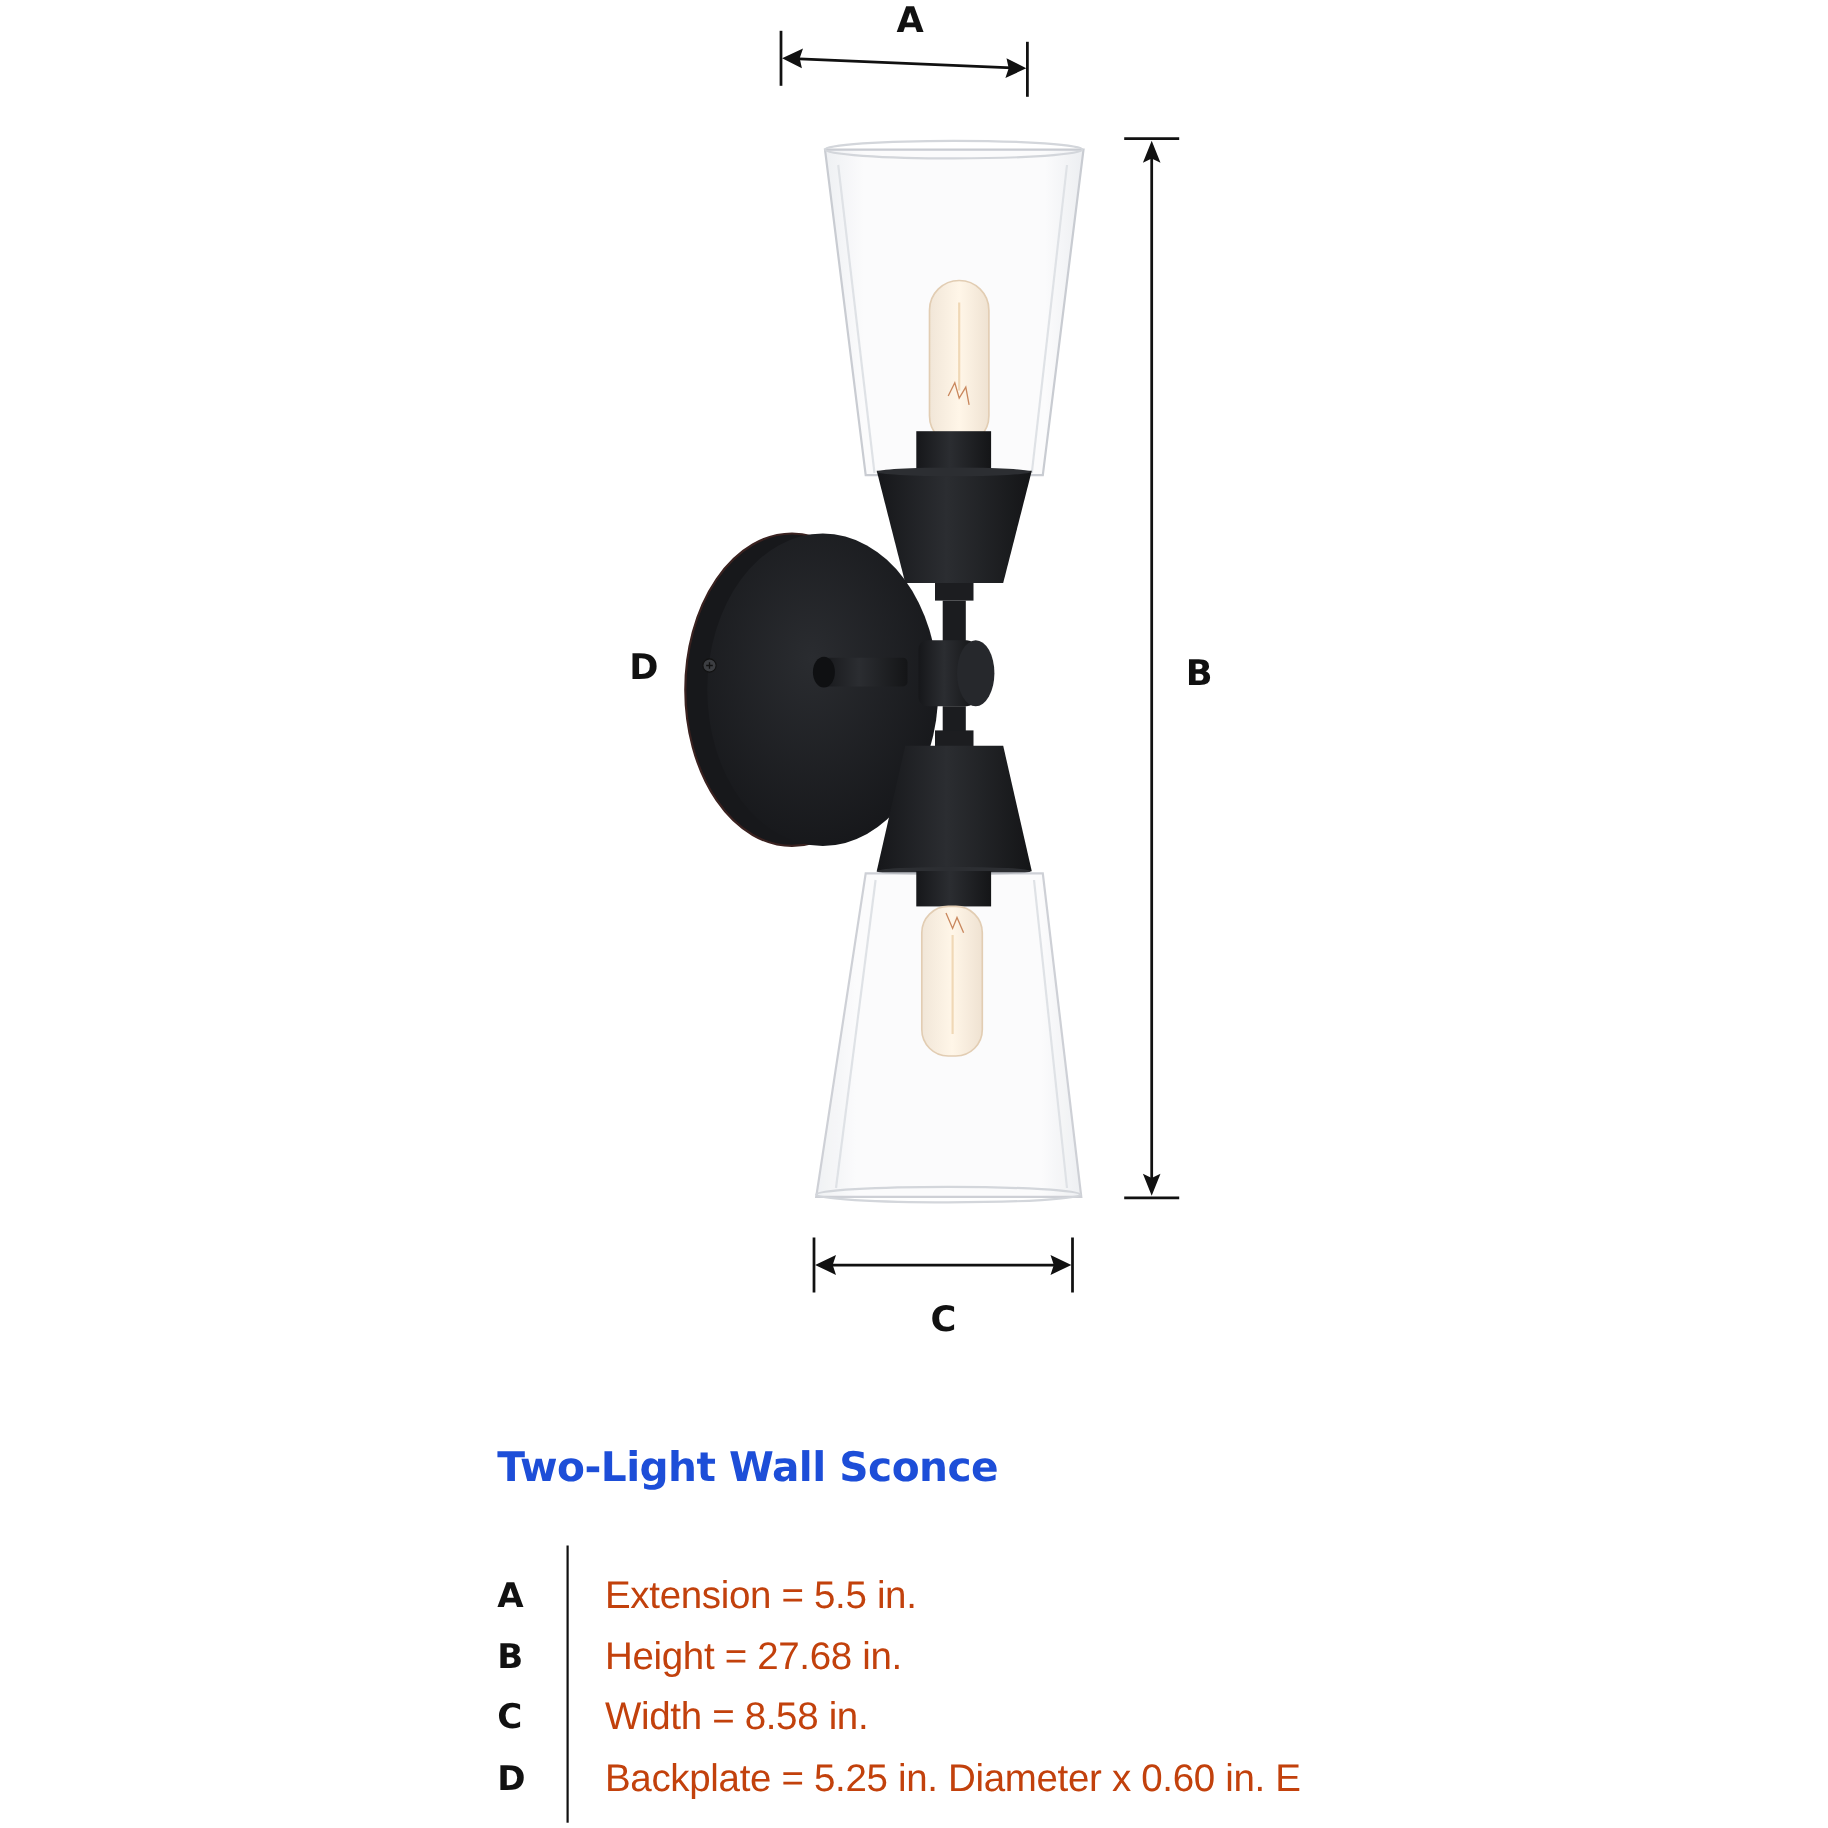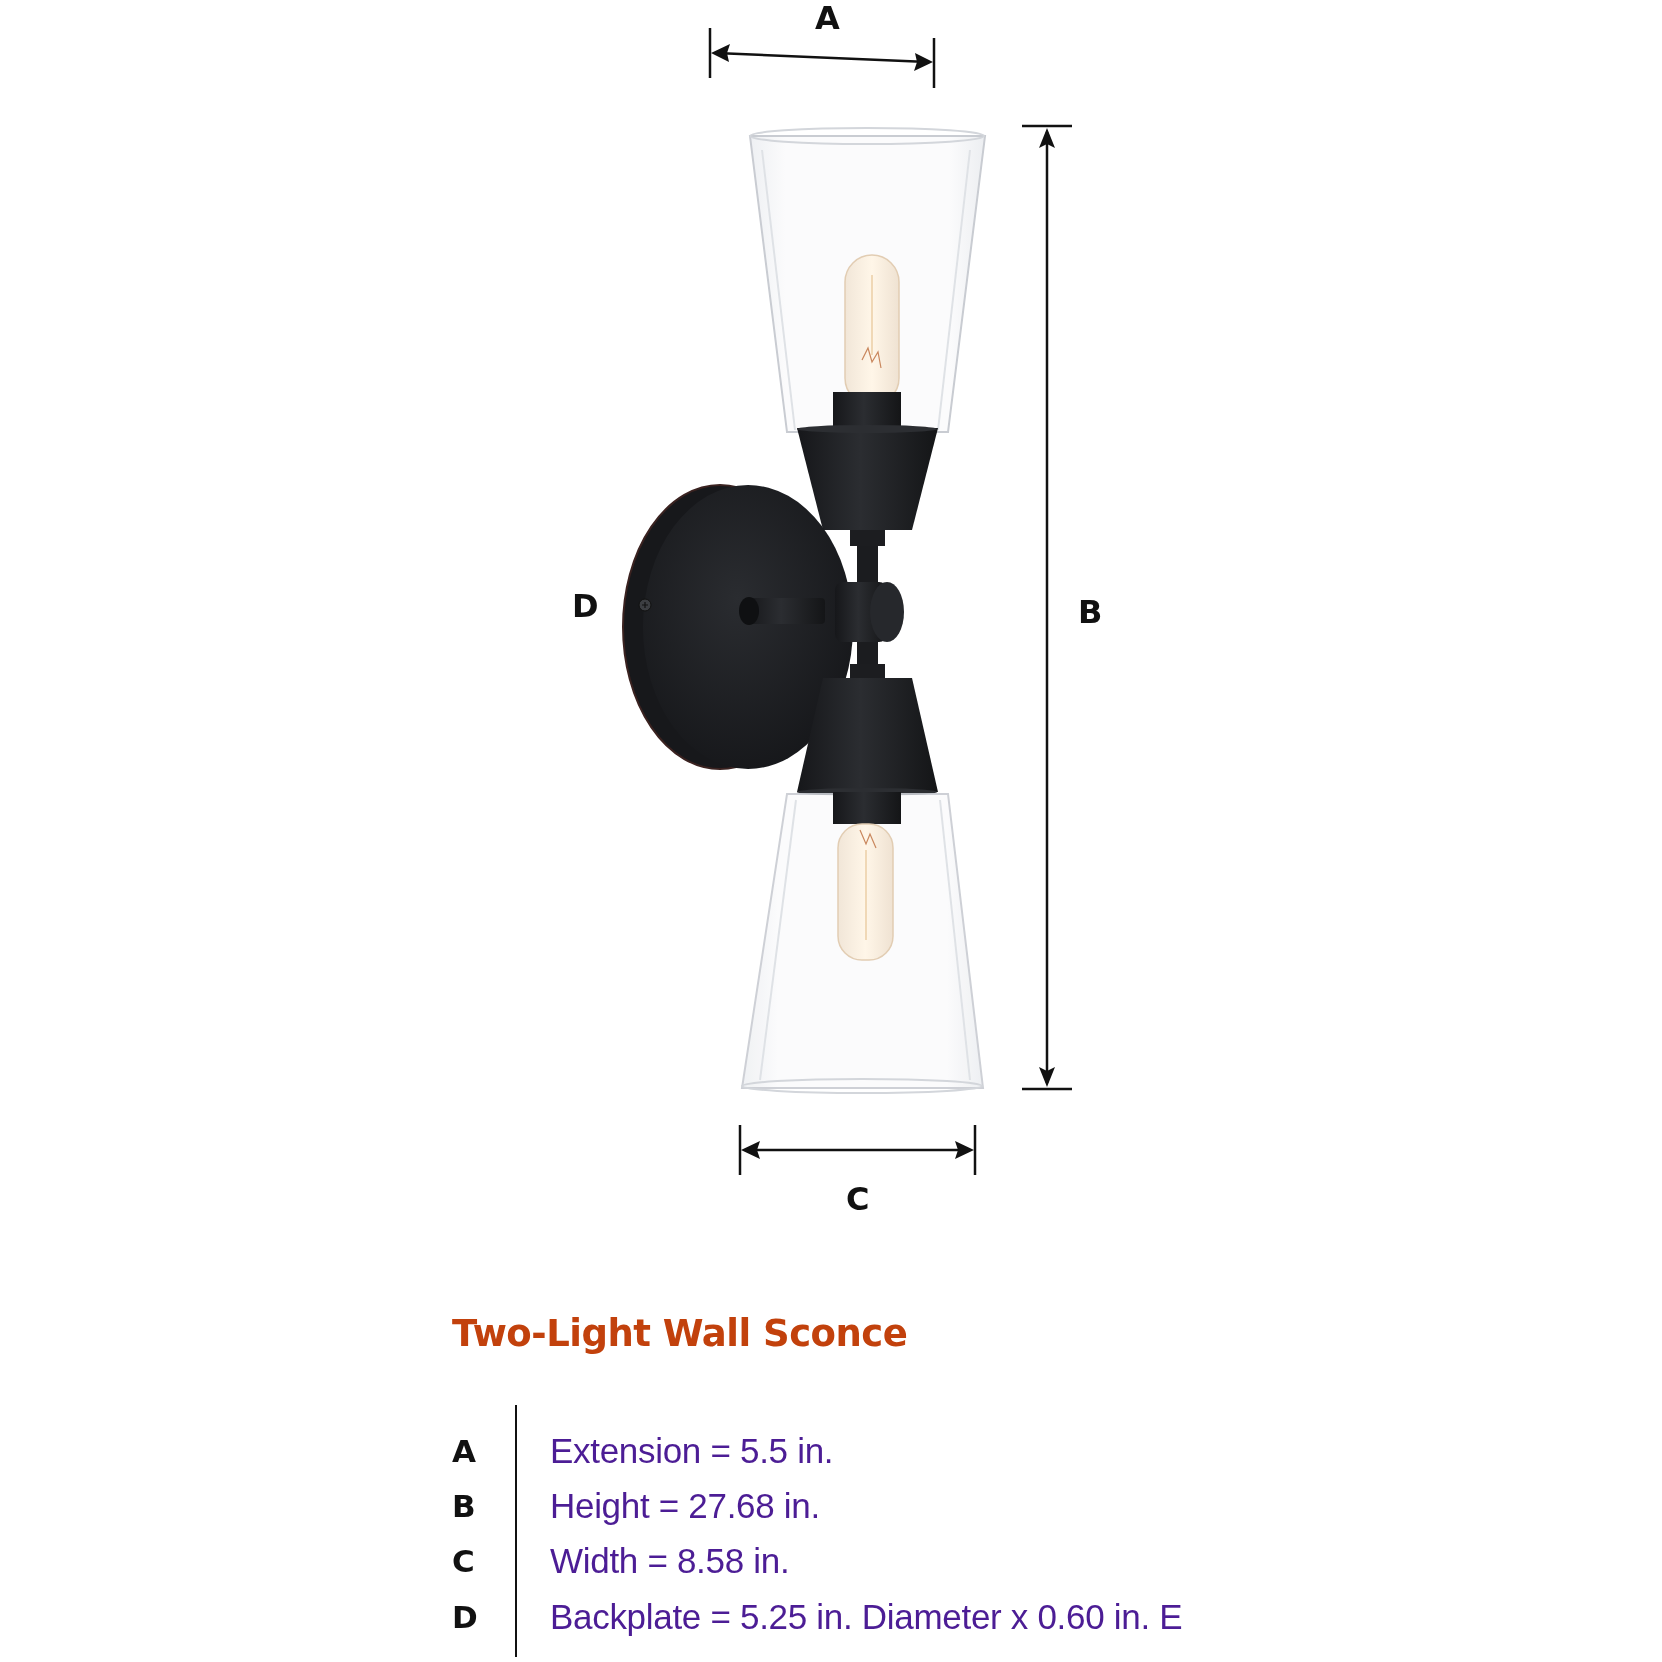--- a/index.html
+++ b/index.html
@@ -2,28 +2,28 @@
 <html><head>
 <meta charset="utf-8">
 <style>
   html, body { margin: 0; padding: 0; background: #ffffff; }
   body { width: 1662px; height: 1662px; position: relative; overflow: hidden;
          font-family: "Liberation Sans", "DejaVu Sans", sans-serif; color: #111; }
   .dim-label { position: absolute; font-family: "DejaVu Sans", sans-serif; font-weight: bold;
                font-size: 32px; color: #111; line-height: 1; }
   svg.drawing { position: absolute; left: 0; top: 0; }
   .title { position: absolute; left: 452px; top: 1312px; font-family: "DejaVu Sans", sans-serif;
-           font-weight: bold; font-size: 37px; letter-spacing: -0.5px; color: #c2410c; }
+           font-weight: bold; font-size: 37px; letter-spacing: -0.5px; color: #1d4ed8; }
   .spec-table { position: absolute; left: 452px; top: 1405px; width: 1000px; height: 252px; }
   .spec-divider { position: absolute; left: 63px; top: 0; width: 1.5px; height: 252px; background: #111; }
   .spec-row { position: absolute; left: 0; height: 50px; display: flex; align-items: center; }
   .spec-letter { width: 40px; font-family: "DejaVu Sans", sans-serif; font-weight: bold;
                  font-size: 31px; color: #111; }
   .spec-text { position: absolute; left: 98px; white-space: nowrap; font-family: "Liberation Sans", sans-serif;
-               font-size: 35px; color: #4c1d95; letter-spacing: -0.3px; }
+               font-size: 35px; color: #c2410c; letter-spacing: -0.3px; }
 </style>
 </head>
 <body>
 
 <svg class="drawing" width="1662" height="1662" viewBox="0 0 1662 1662">
   <defs>
     <linearGradient id="metalGrad" x1="0" x2="1" y1="0" y2="0">
       <stop offset="0" stop-color="#16171a"></stop>
       <stop offset="0.45" stop-color="#2b2d31"></stop>
       <stop offset="1" stop-color="#141517"></stop>

